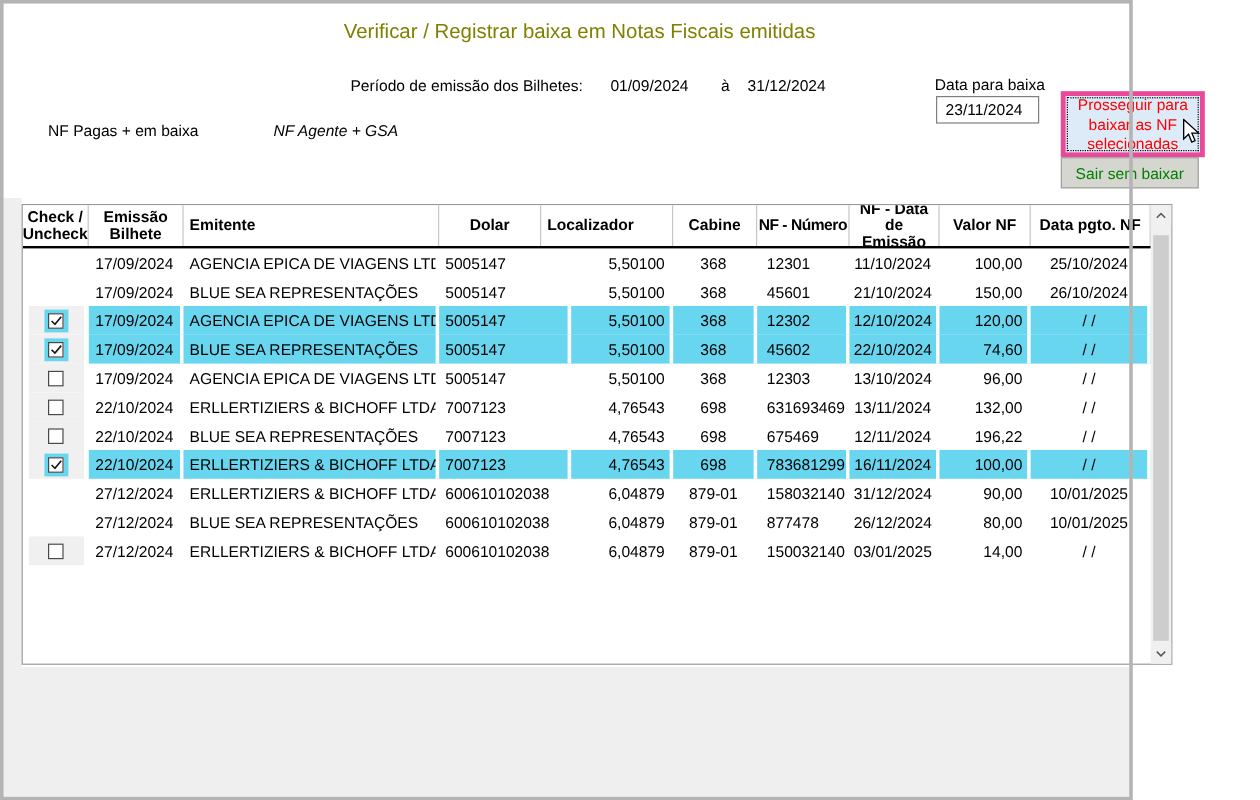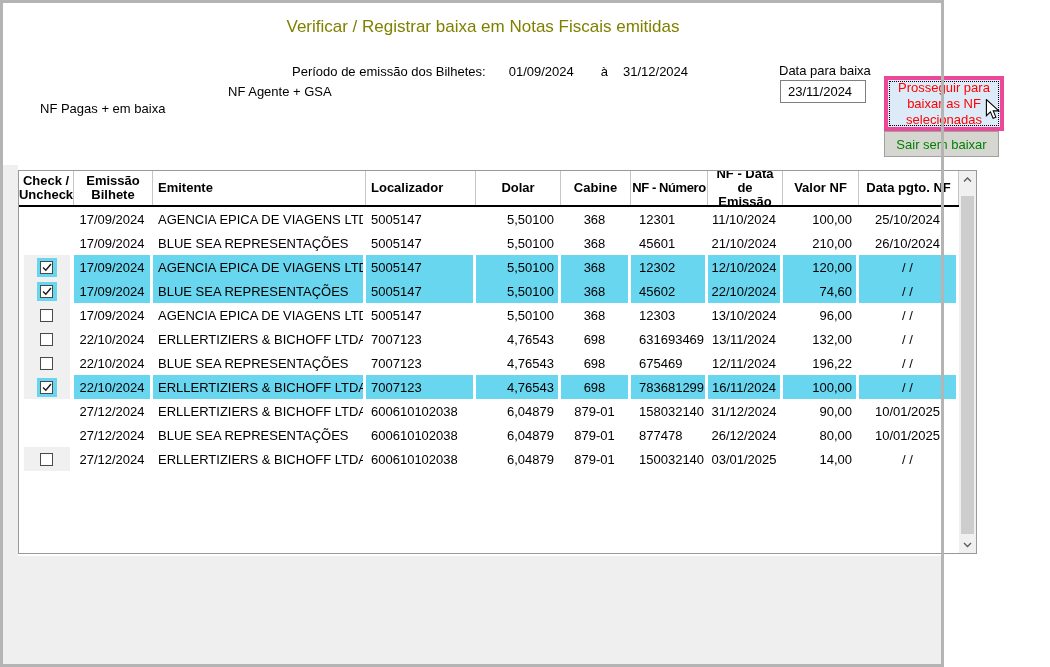--- a/index.html
+++ b/index.html
@@ -10,21 +10,21 @@
   #bottom-panel{left:3px;right:3px;top:556px;bottom:3px;}
   #left-strip{left:3px;top:165px;width:15px;height:391px;}
   #right-strip{left:977px;right:3px;top:165px;height:391px;}
 
   .title{position:absolute;left:0;top:17px;width:966px;text-align:center;
     font-size:17px;color:#808000;z-index:2;}
   .lbl{position:absolute;font-size:13px;color:#000;z-index:2;white-space:nowrap;}
   #period-row{left:292px;top:64px;}
   #period-row .d1{margin-left:23px;} #period-row .sep{margin-left:27px;} #period-row .d2{margin-left:15px;}
   #opt-pagas{left:40px;top:101px;}
-  #opt-agente{left:228px;top:84px;}
+  #opt-agente{left:228px;top:101px;font-style:italic;}
   #baixa-label{left:779px;top:63px;}
 
   #baixa-input{position:absolute;left:780px;top:80px;width:86px;height:23px;box-sizing:border-box;
     border:1px solid #7f7f7f;background:#fff;font:13px "Liberation Sans",sans-serif;
     padding:0 0 0 7px;z-index:2;}
 
   #proceed-btn{position:absolute;left:884px;top:76px;width:120px;height:55px;box-sizing:border-box;
     background:#dcebf7;border:4px solid #ec4899;z-index:2;cursor:pointer;padding:0;}
   #proceed-btn .focus-rect{position:absolute;inset:1px;border:1px dotted #000;
     display:flex;align-items:center;justify-content:center;text-align:center;
@@ -88,22 +88,22 @@
     <span class="focus-rect">Prosseguir para baixar as NF selecionadas</span>
   </button>
   <button id="exit-btn">Sair sem baixar</button>
 
   <div id="grid">
     <div id="grid-main">
         <div class="hdr-row">
           <div class="hdr-cell" style="width: 55px;">Check / Uncheck</div>
           <div class="hdr-cell" style="width: 79px;">Emissão Bilhete</div>
           <div class="hdr-cell h-left" style="width: 213px;">Emitente</div>
+          <div class="hdr-cell" style="width: 85px;">Dolar</div>
           <div class="hdr-cell h-left" style="width: 110px;">Localizador</div>
-          <div class="hdr-cell" style="width: 85px;">Dolar</div>
           <div class="hdr-cell" style="width: 70px;">Cabine</div>
           <div class="hdr-cell tight" style="width: 77px;">NF - Número</div>
           <div class="hdr-cell" style="width: 75px;">NF - Data de Emissão</div>
           <div class="hdr-cell" style="width: 76px;">Valor NF</div>
           <div class="hdr-cell" style="width: 100px;">Data pgto. NF</div>
         </div>
         <div class="row">
           <div class="cb-outer"></div>
           <div class="cell a-c" style="width: 79px;">17/09/2024</div>
           <div class="cell" style="width: 213px; padding-left: 5px;">AGENCIA EPICA DE VIAGENS LTDA.</div>
@@ -117,21 +117,21 @@
         </div>
         <div class="row">
           <div class="cb-outer"></div>
           <div class="cell a-c" style="width: 79px;">17/09/2024</div>
           <div class="cell" style="width: 213px; padding-left: 5px;">BLUE SEA REPRESENTAÇÕES</div>
           <div class="cell" style="width: 110px; padding-left: 5px;">5005147</div>
           <div class="cell a-r" style="width: 85px; padding-right: 4px;">5,50100</div>
           <div class="cell a-c" style="width: 70px;">368</div>
           <div class="cell" style="width: 77px; padding-left: 8px;">45601</div>
           <div class="cell a-c" style="width: 75px;">21/10/2024</div>
-          <div class="cell a-r" style="width: 76px; padding-right: 4px;">210,00</div>
+          <div class="cell a-r" style="width: 76px; padding-right: 4px;">150,00</div>
           <div class="cell a-c" style="width: 100px;">26/10/2024</div>
         </div>
         <div class="row hl">
           <div class="cb-outer">
             <div class="cb-strip">
               <div class="cb-hl">
                 <div class="cbx">
                   <svg width="10" height="9" viewBox="0 0 10 9">
                     <polyline points="1,4.5 3.8,7.2 9,1" fill="none" stroke="#1a1a1a" stroke-width="1.4"></polyline>
                   </svg>

